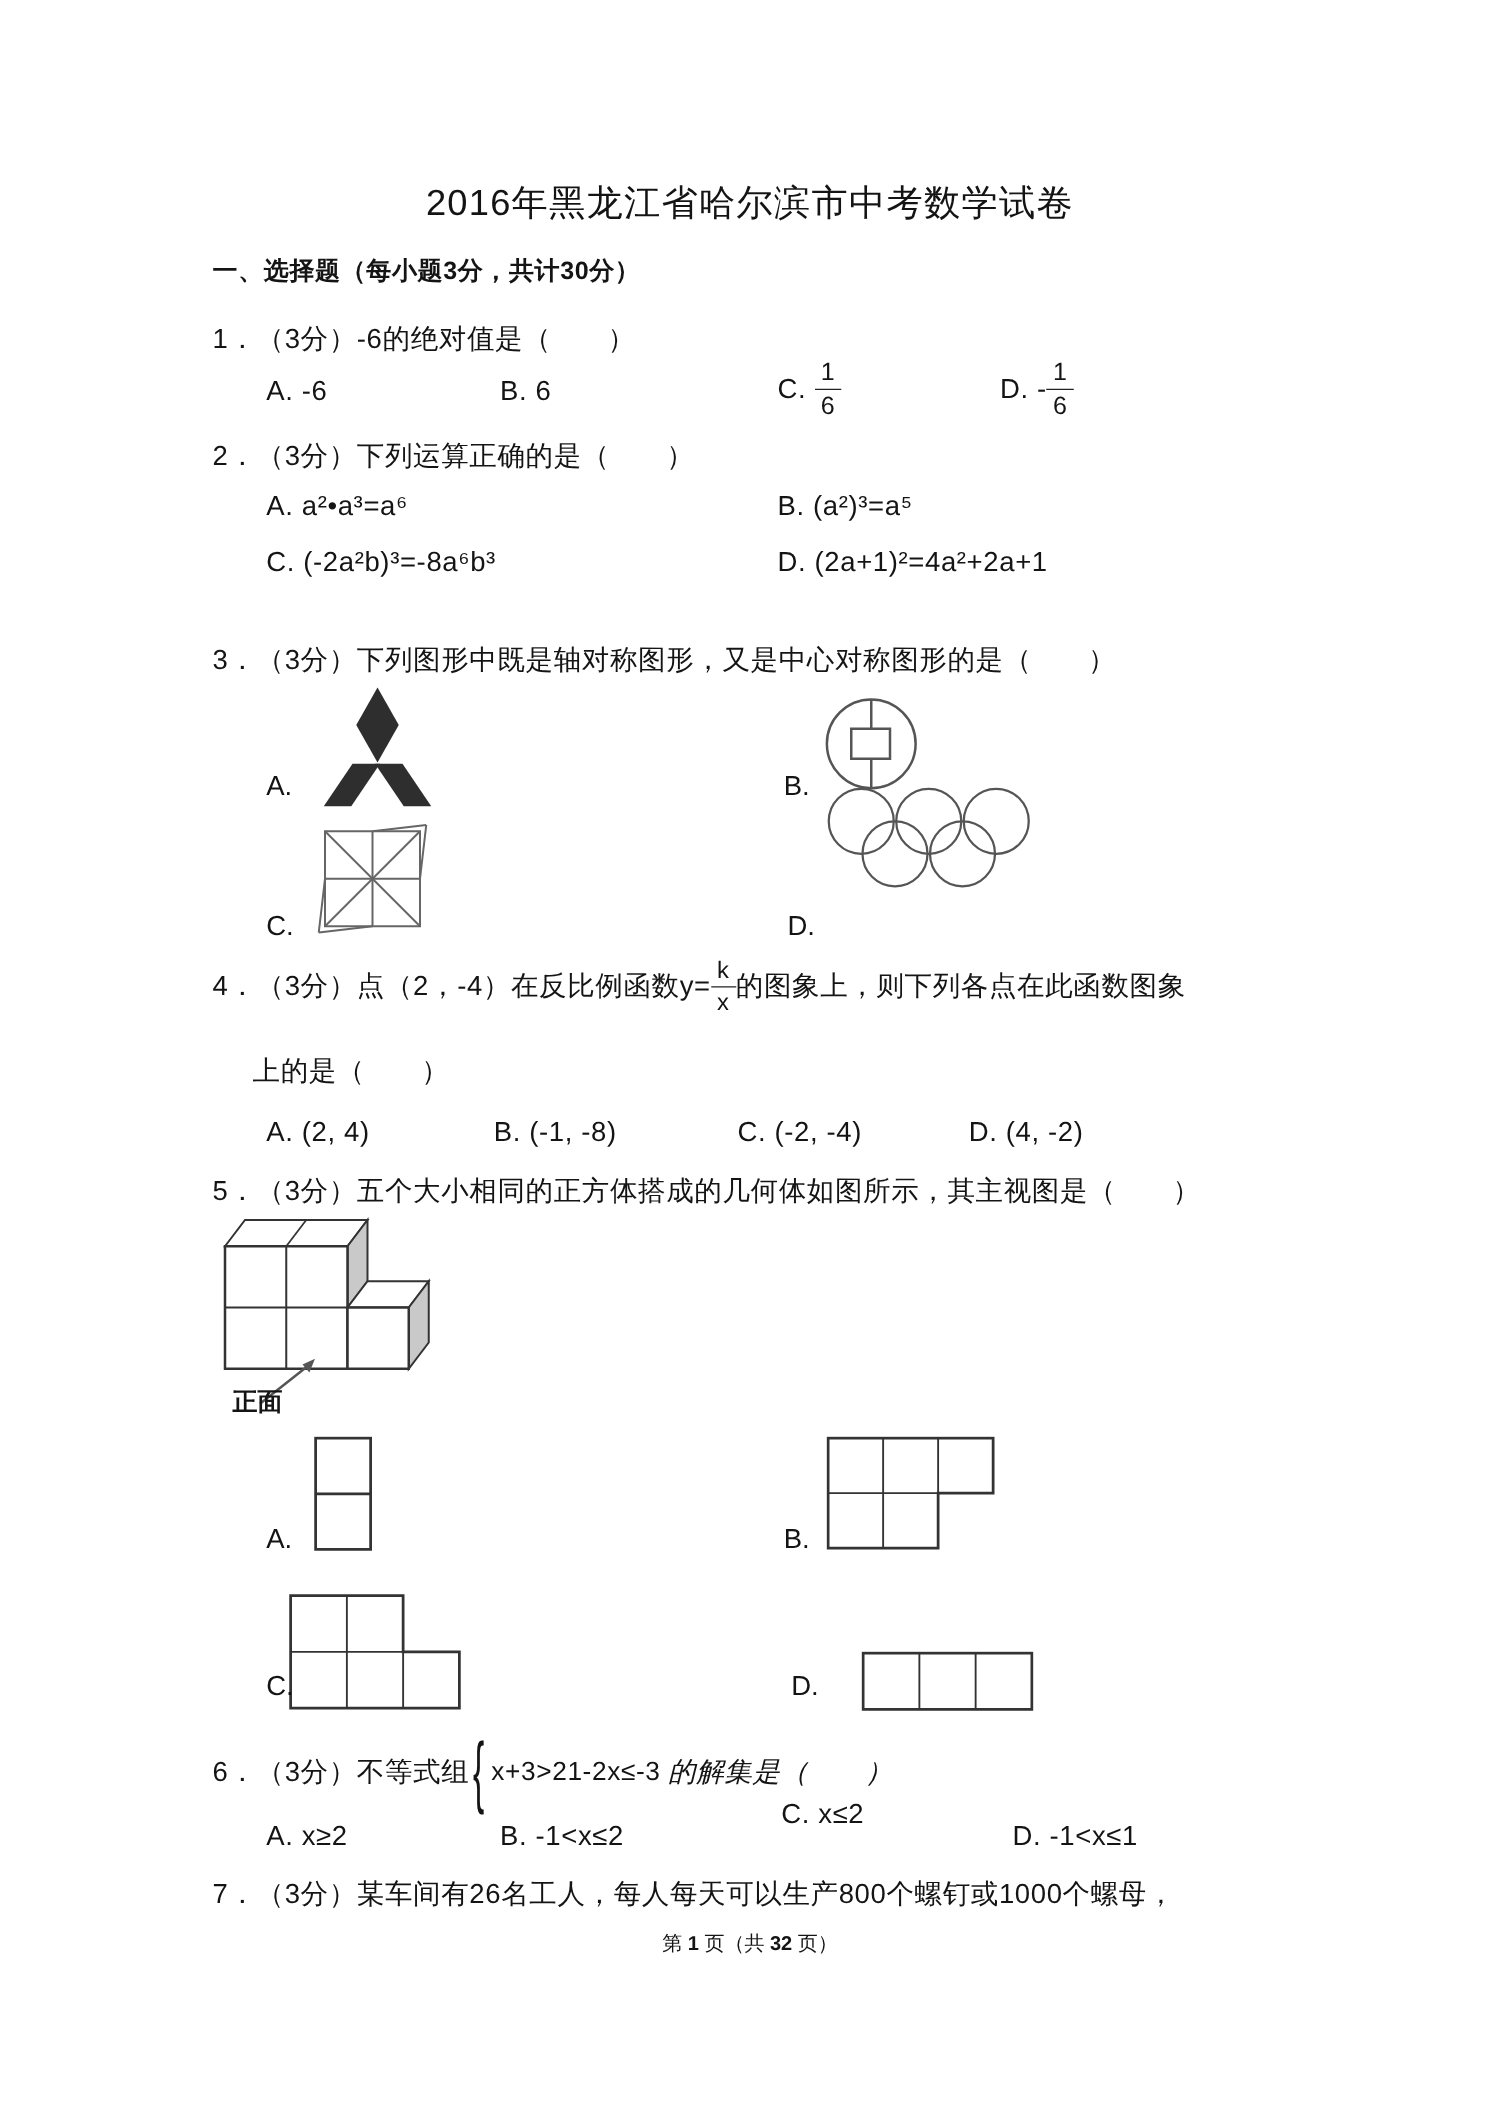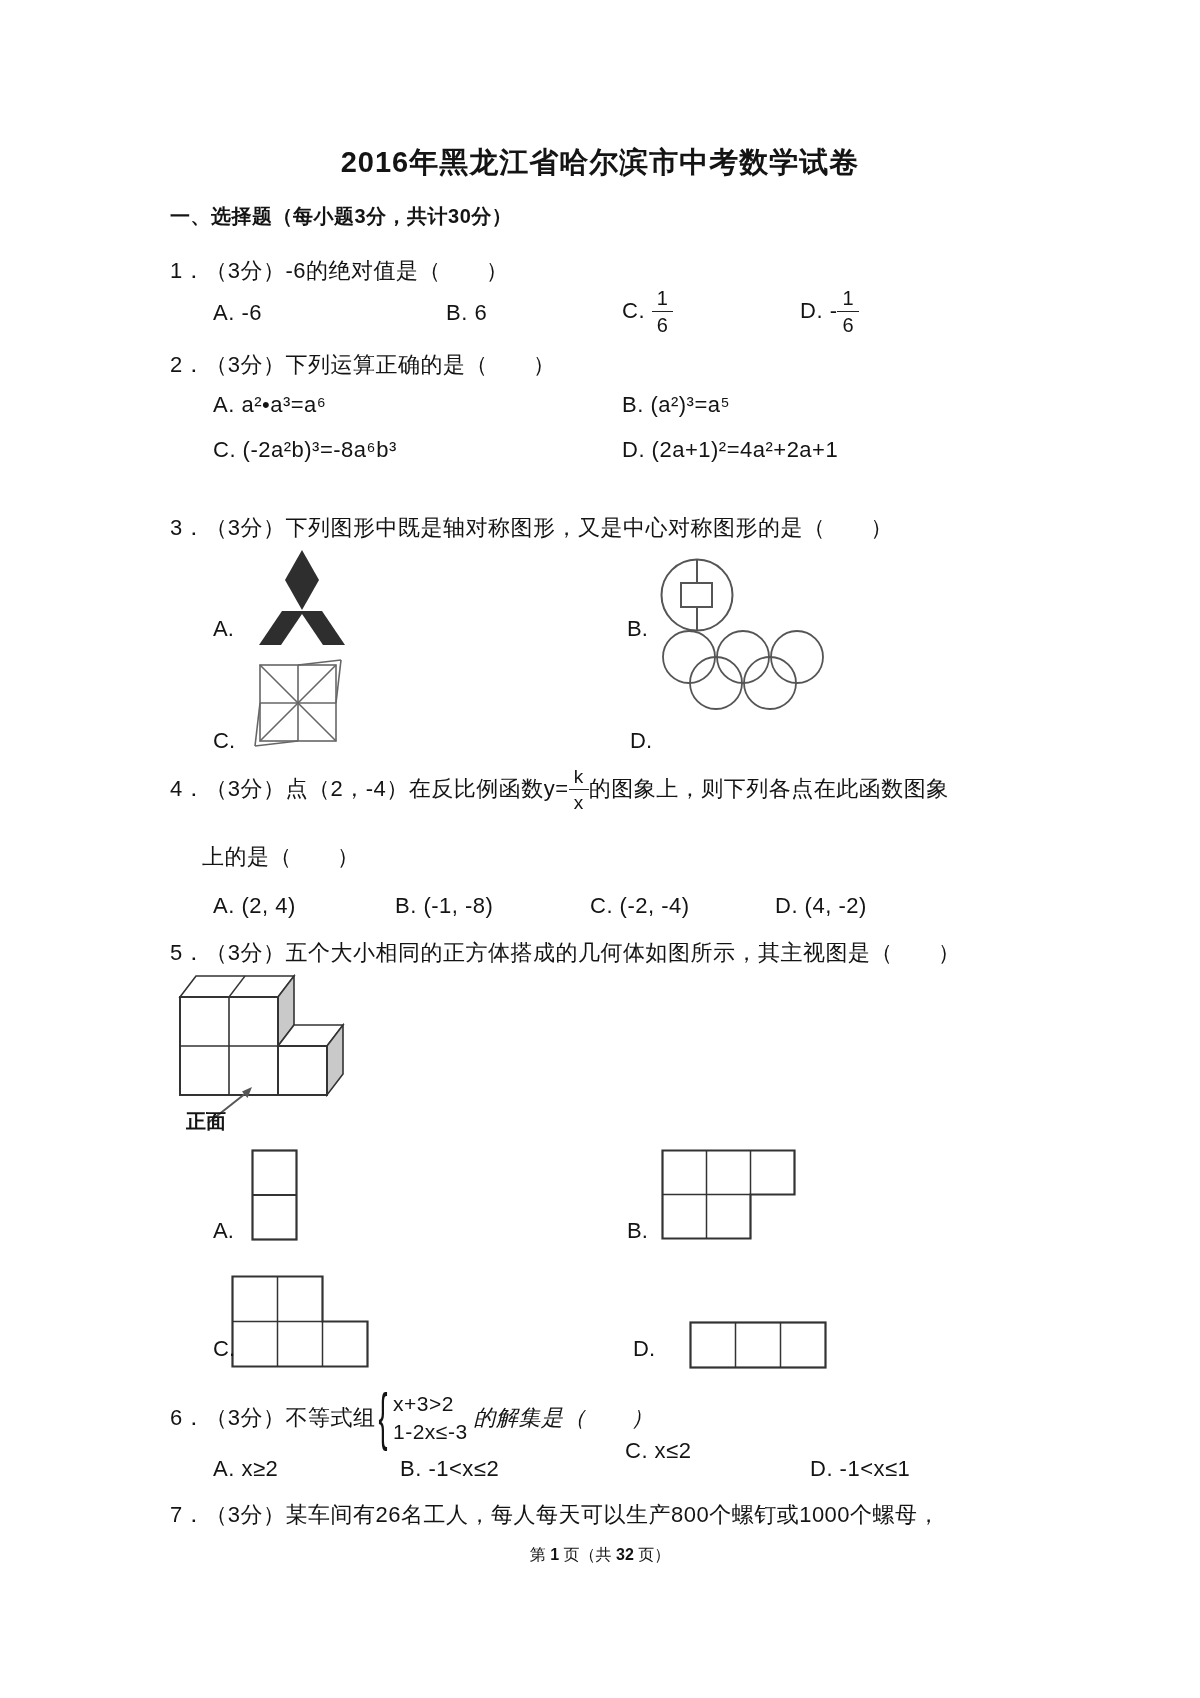--- a/index.html
+++ b/index.html
@@ -1,47 +1,47 @@
 <!DOCTYPE html>
 <html><head>
 <meta charset="utf-8">
 <style>
   html,body{margin:0;padding:0;background:#ffffff;}
   .page{
     position:relative;width:1200px;height:1698px;background:#ffffff;
     font-family:"Liberation Sans",sans-serif;color:#141414;overflow:hidden;
   }
   .abs{position:absolute;white-space:nowrap;}
-  .title{font-size:29px;font-weight:bold;letter-spacing:1px;}
+  .title{font-size:29px;font-weight:normal;letter-spacing:1px;}
   .sec{font-size:20px;font-weight:bold;letter-spacing:0.5px;}
   .stem{font-size:22px;letter-spacing:0.5px;}
   .opt{font-size:22px;letter-spacing:0.5px;}
   .flabel{font-size:22px;}
   .row{display:flex;align-items:center;}
   .frac{display:inline-flex;flex-direction:column;align-items:center;vertical-align:middle;line-height:1;font-size:20px;}
   .frac .num{padding:0 5px 3px 5px;border-bottom:1.6px solid #222;}
   .frac .den{padding-top:3px;}
   .brace{display:inline-block;font-size:27px;font-weight:300;transform:scaleY(2.35);margin:0 5px 0 3px;}
-  .sys{display:inline-flex;flex-direction:column;font-size:21px;line-height:28px;}
+  .sys{display:inline-flex;font-size:21px;line-height:28px;}
   .footer{font-size:16px;}
   .b{font-weight:bold;}
   svg{display:block;}
 </style>
 </head>
 <body>
 
 <div class="page">
 
   <div class="abs title" style="left:170px;top:143px;width:860px;text-align:center;">2016年黑龙江省哈尔滨市中考数学试卷</div>
 
   <div class="abs sec" style="left:170px;top:203px;">一、选择题（每小题3分，共计30分）</div>
 
   <div class="abs stem" style="left:170px;top:256px;">1．（3分）-6的绝对值是（　　）</div>
   <div class="abs opt" style="left:213px;top:300px;">A. -6</div>
-  <div class="abs opt" style="left:400px;top:300px;margin-left:46px;">B. 6</div>
+  <div class="abs opt" style="left:400px;top:300px;">B. 6</div>
   <div class="abs opt row" style="left:622px;top:283px;height:56px;">
     <span>C.</span>&nbsp;
     <span class="frac">
       <span class="num">1</span>
       <span class="den">6</span>
     </span>
   </div>
   <div class="abs opt row" style="left:800px;top:283px;height:56px;">
     <span>D.</span>&nbsp;
     <span>-</span>

